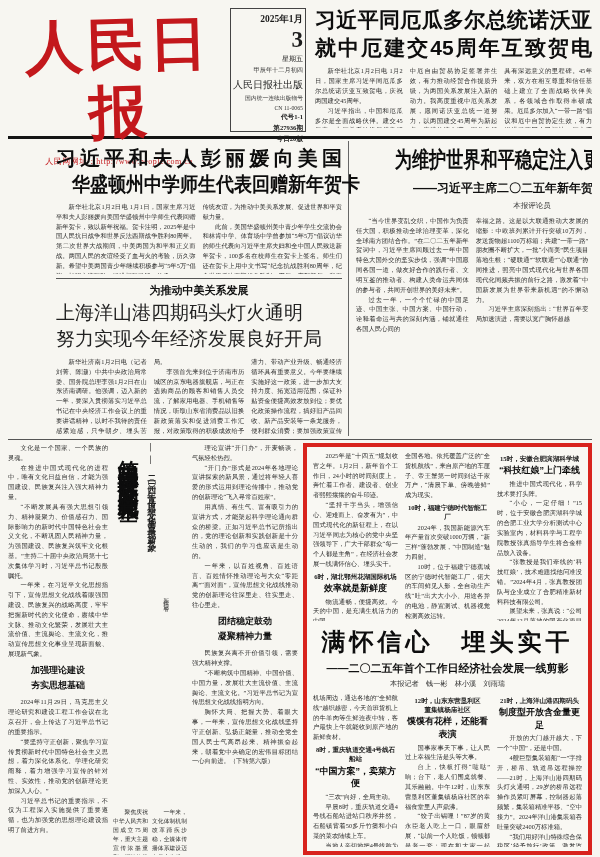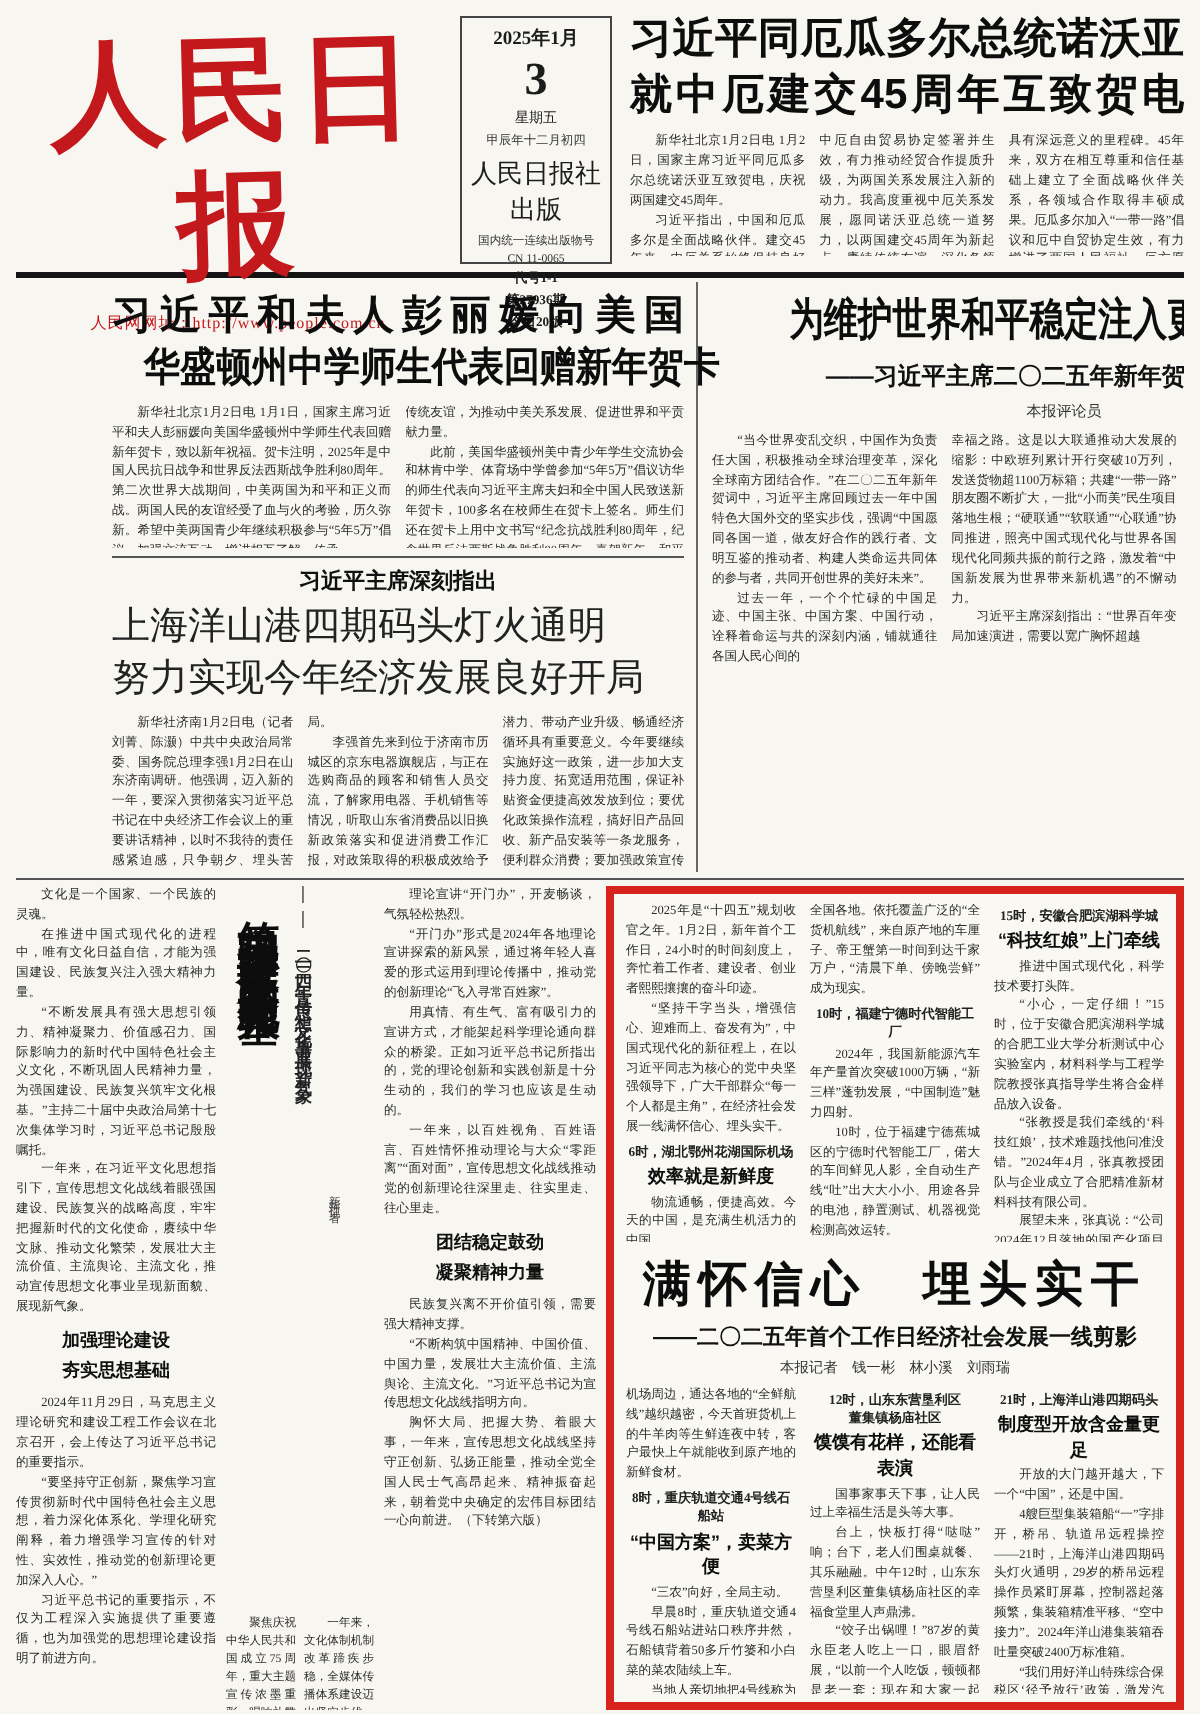--- a/index.html
+++ b/index.html
@@ -14,28 +14,28 @@
   .masthead { display:flex; height:128px; }
   .brand { width:222px; text-align:center; padding-top:6px; }
   .brand-title {
     font-size:58px; line-height:1.15; font-weight:900; color:#c3181c;
     letter-spacing:4px; transform:rotate(-1.5deg); font-family:"DejaVu Serif",serif;
   }
   .brand-latin { color:#c3181c; font-weight:bold; font-size:14px; letter-spacing:8px; margin-top:2px; font-family:"Liberation Sans",sans-serif; }
   .brand-site { color:#c3181c; font-size:8px; margin-top:11px; letter-spacing:.5px; }
   .datebox {
     width:76px; height:124px; border:1px solid #444; margin:2px 4px 0 0;
-    text-align:center; padding:4px 2px; display:flex; flex-direction:column; gap:2px;
+    text-align:right; padding:4px 2px; display:flex; flex-direction:column; gap:2px;
     font-size:6.2px; color:#1c1c1c;
   }
   .db-month { font-size:9.5px; font-weight:bold; }
   .db-day { font-size:23px; font-weight:bold; line-height:1.05; }
   .db-weekday { font-size:7px; }
   .db-lunar { font-size:6.2px; color:#333; }
-  .db-pub { font-size:13px; margin-top:1px; }
+  .db-pub { font-size:10px; margin-top:1px; }
   .db-small { font-size:5.8px; color:#333; }
   .db-strong { font-size:6.6px; font-weight:bold; }
 
   .a-topright { flex:1; padding-left:5px; }
   .tr-head { text-align:center; }
   .hl-line {
     display:block; font-family:"Liberation Sans","DejaVu Sans",sans-serif; font-weight:900;
     font-size:21px; line-height:1.32; color:#0d0d0d;
     text-align:justify; text-align-last:justify;
   }
@@ -168,21 +168,21 @@
               <p class="p">新华社北京1月2日电 1月1日，国家主席习近平和夫人彭丽媛向美国华盛顿州中学师生代表回赠新年贺卡，致以新年祝福。贺卡注明，2025年是中国人民抗日战争和世界反法西斯战争胜利80周年。第二次世界大战期间，中美两国为和平和正义而战。两国人民的友谊经受了血与火的考验，历久弥新。希望中美两国青少年继续积极参与“5年5万”倡议，加强交流互动，增进相互了解，传承</p>
             </div>
           <div class="col">
               <p class="p noind">传统友谊，为推动中美关系发展、促进世界和平贡献力量。</p>
               <p class="p">此前，美国华盛顿州美中青少年学生交流协会和林肯中学、体育场中学曾参加“5年5万”倡议访华的师生代表向习近平主席夫妇和全中国人民致送新年贺卡，100多名在校师生在贺卡上签名。师生们还在贺卡上用中文书写“纪念抗战胜利80周年，纪念世界反法西斯战争胜利80周年。喜贺新年，和平万岁，中美友谊长存！”</p>
             </div>
         </div>
       </article>
       <div class="hrule"></div>
       <article class="a-liqiang">
-        <div class="kicker">习近平主席深刻指出</div>
+        <div class="kicker">为推动中美关系发展</div>
         <div class="hl-just" style="font-size:19px;">上海洋山港四期码头灯火通明</div>
         <div class="hl-just" style="font-size:19px;">努力实现今年经济发展良好开局</div>
         <div class="body-cols h92">
           <div class="col">
               <p class="p">新华社济南1月2日电（记者刘菁、陈灏）中共中央政治局常委、国务院总理李强1月2日在山东济南调研。他强调，迈入新的一年，要深入贯彻落实习近平总书记在中央经济工作会议上的重要讲话精神，以时不我待的责任感紧迫感，只争朝夕、埋头苦干，推动政策早落地、项目快推进、工作见实效，努力实现今年经济发展良好开</p>
             </div>
           <div class="col">
               <p class="p noind">局。</p>
               <p class="p">李强首先来到位于济南市历城区的京东电器旗舰店，与正在选购商品的顾客和销售人员交流，了解家用电器、手机销售等情况，听取山东省消费品以旧换新政策落实和促进消费工作汇报，对政策取得的积极成效给予肯定。他指出，消费品以旧换新对于满足百姓高品质生活需要、释放消费</p>
             </div>

